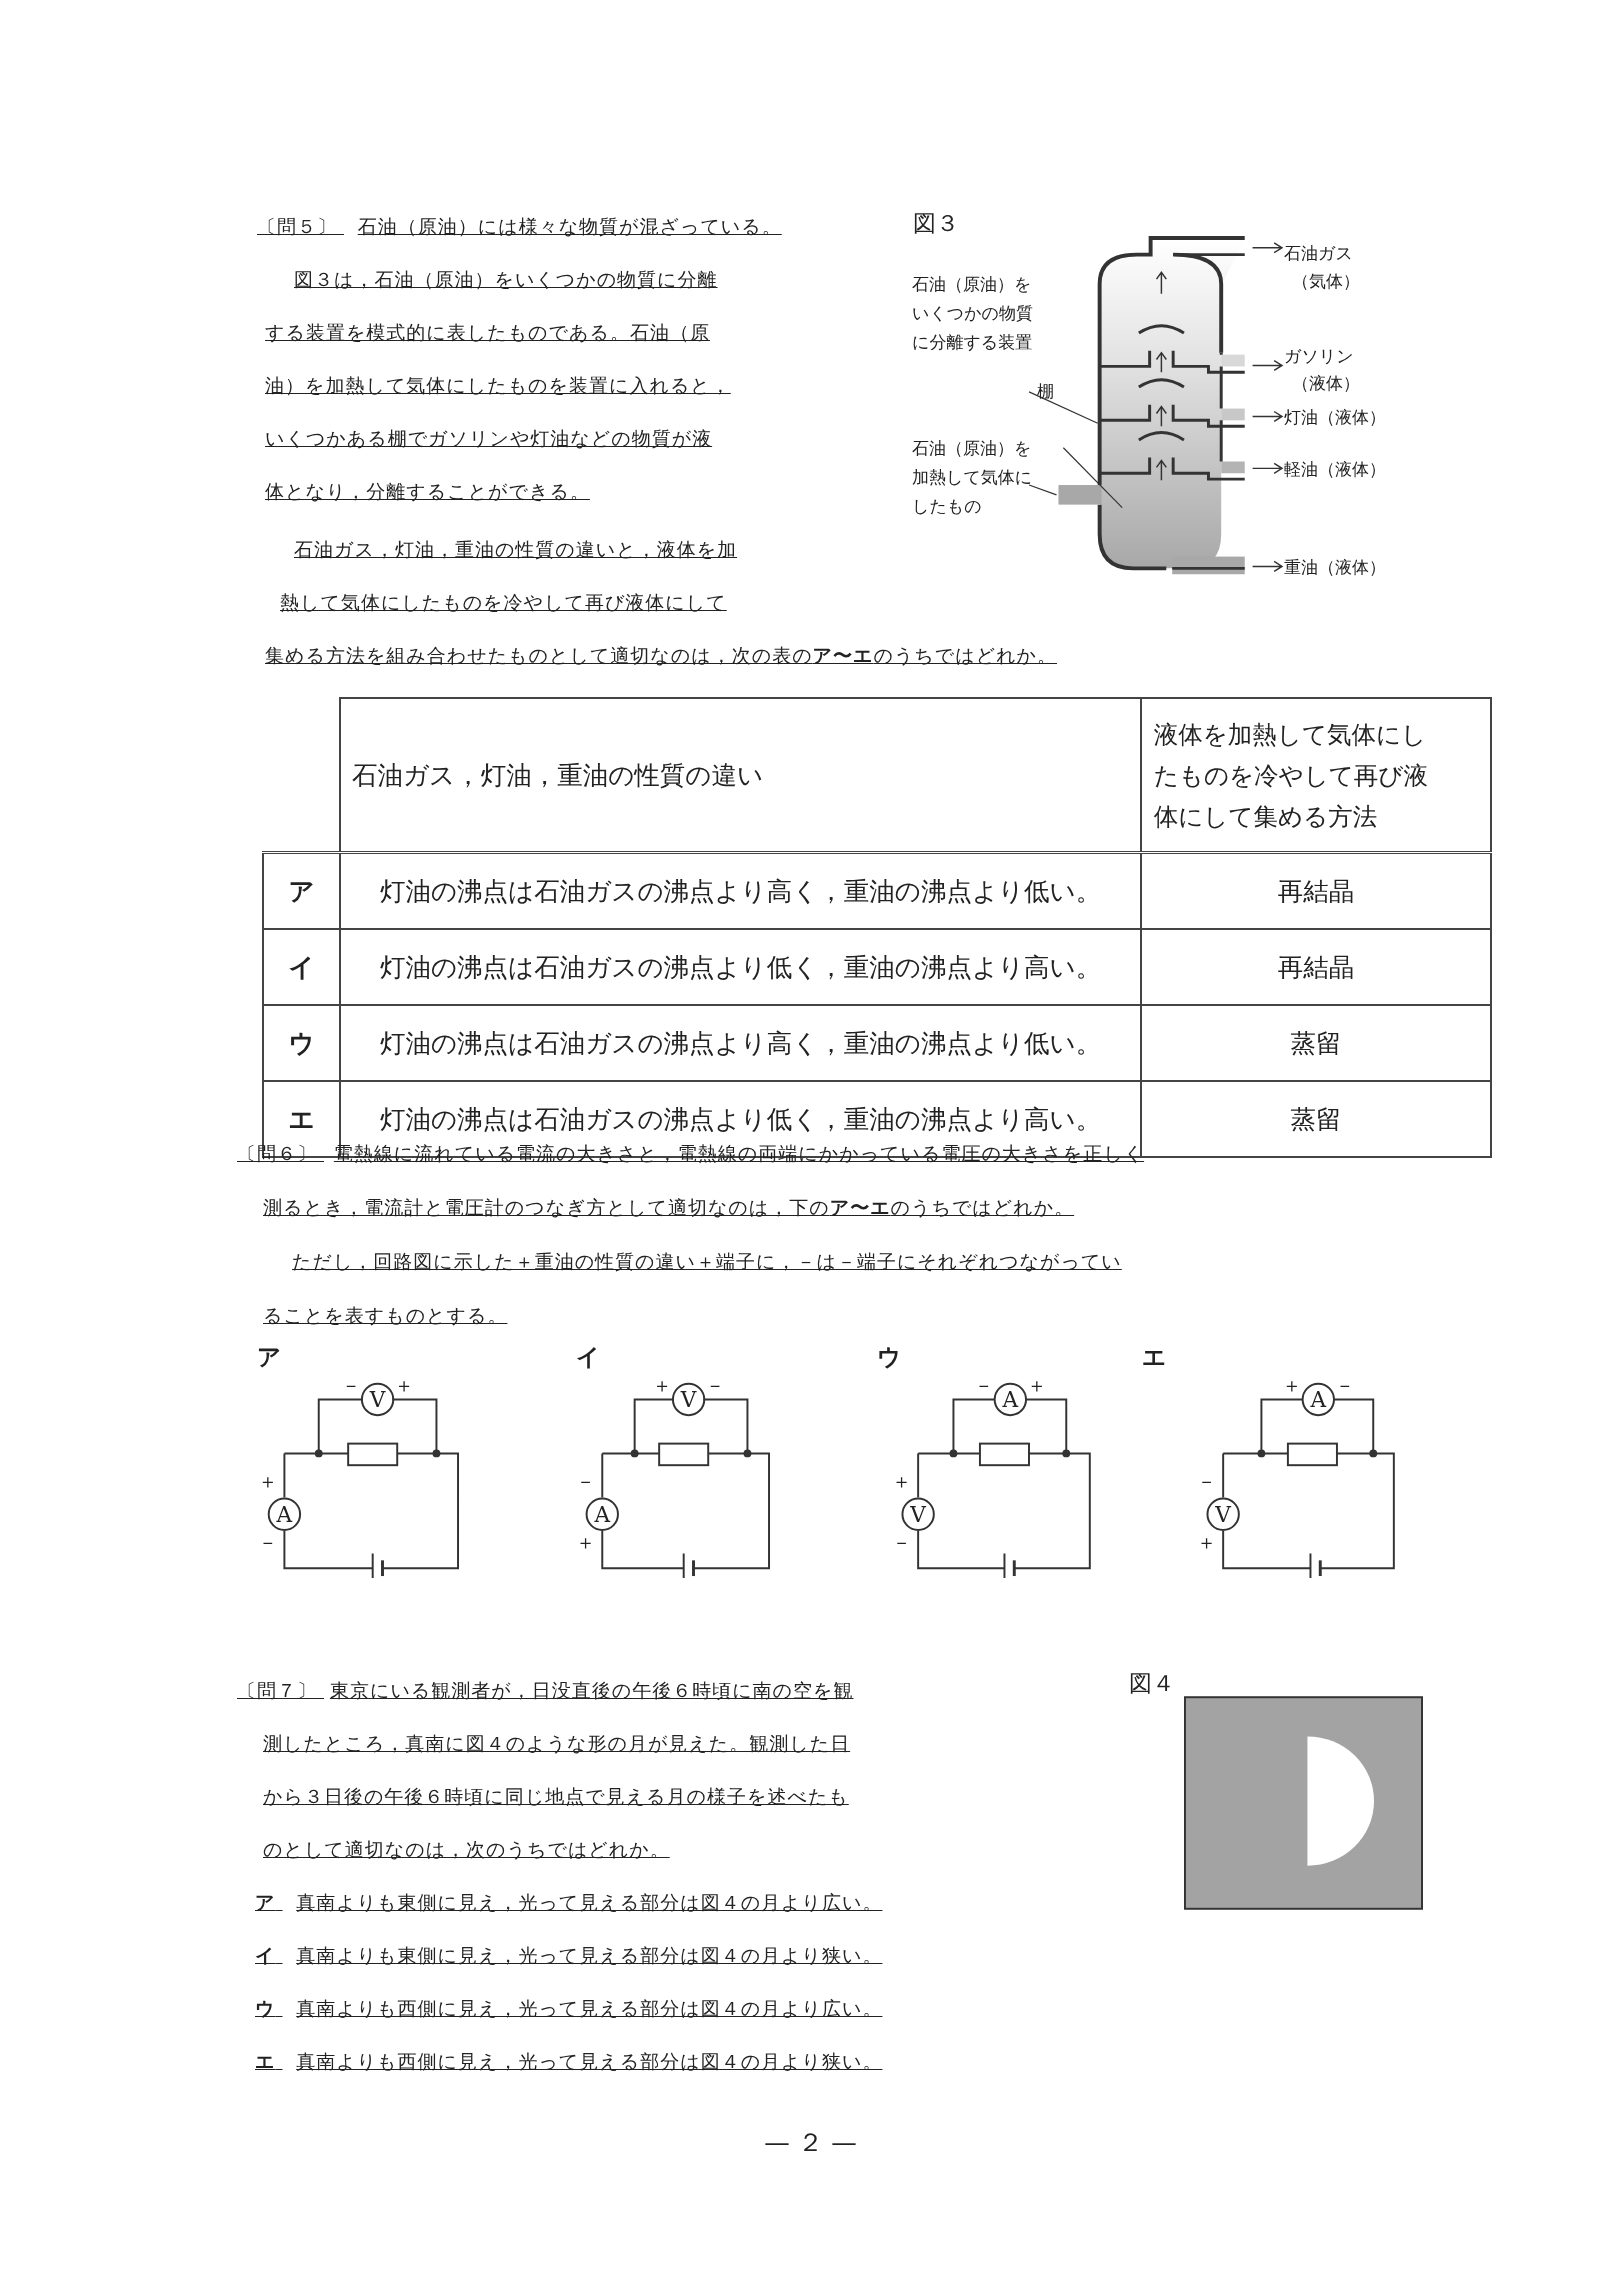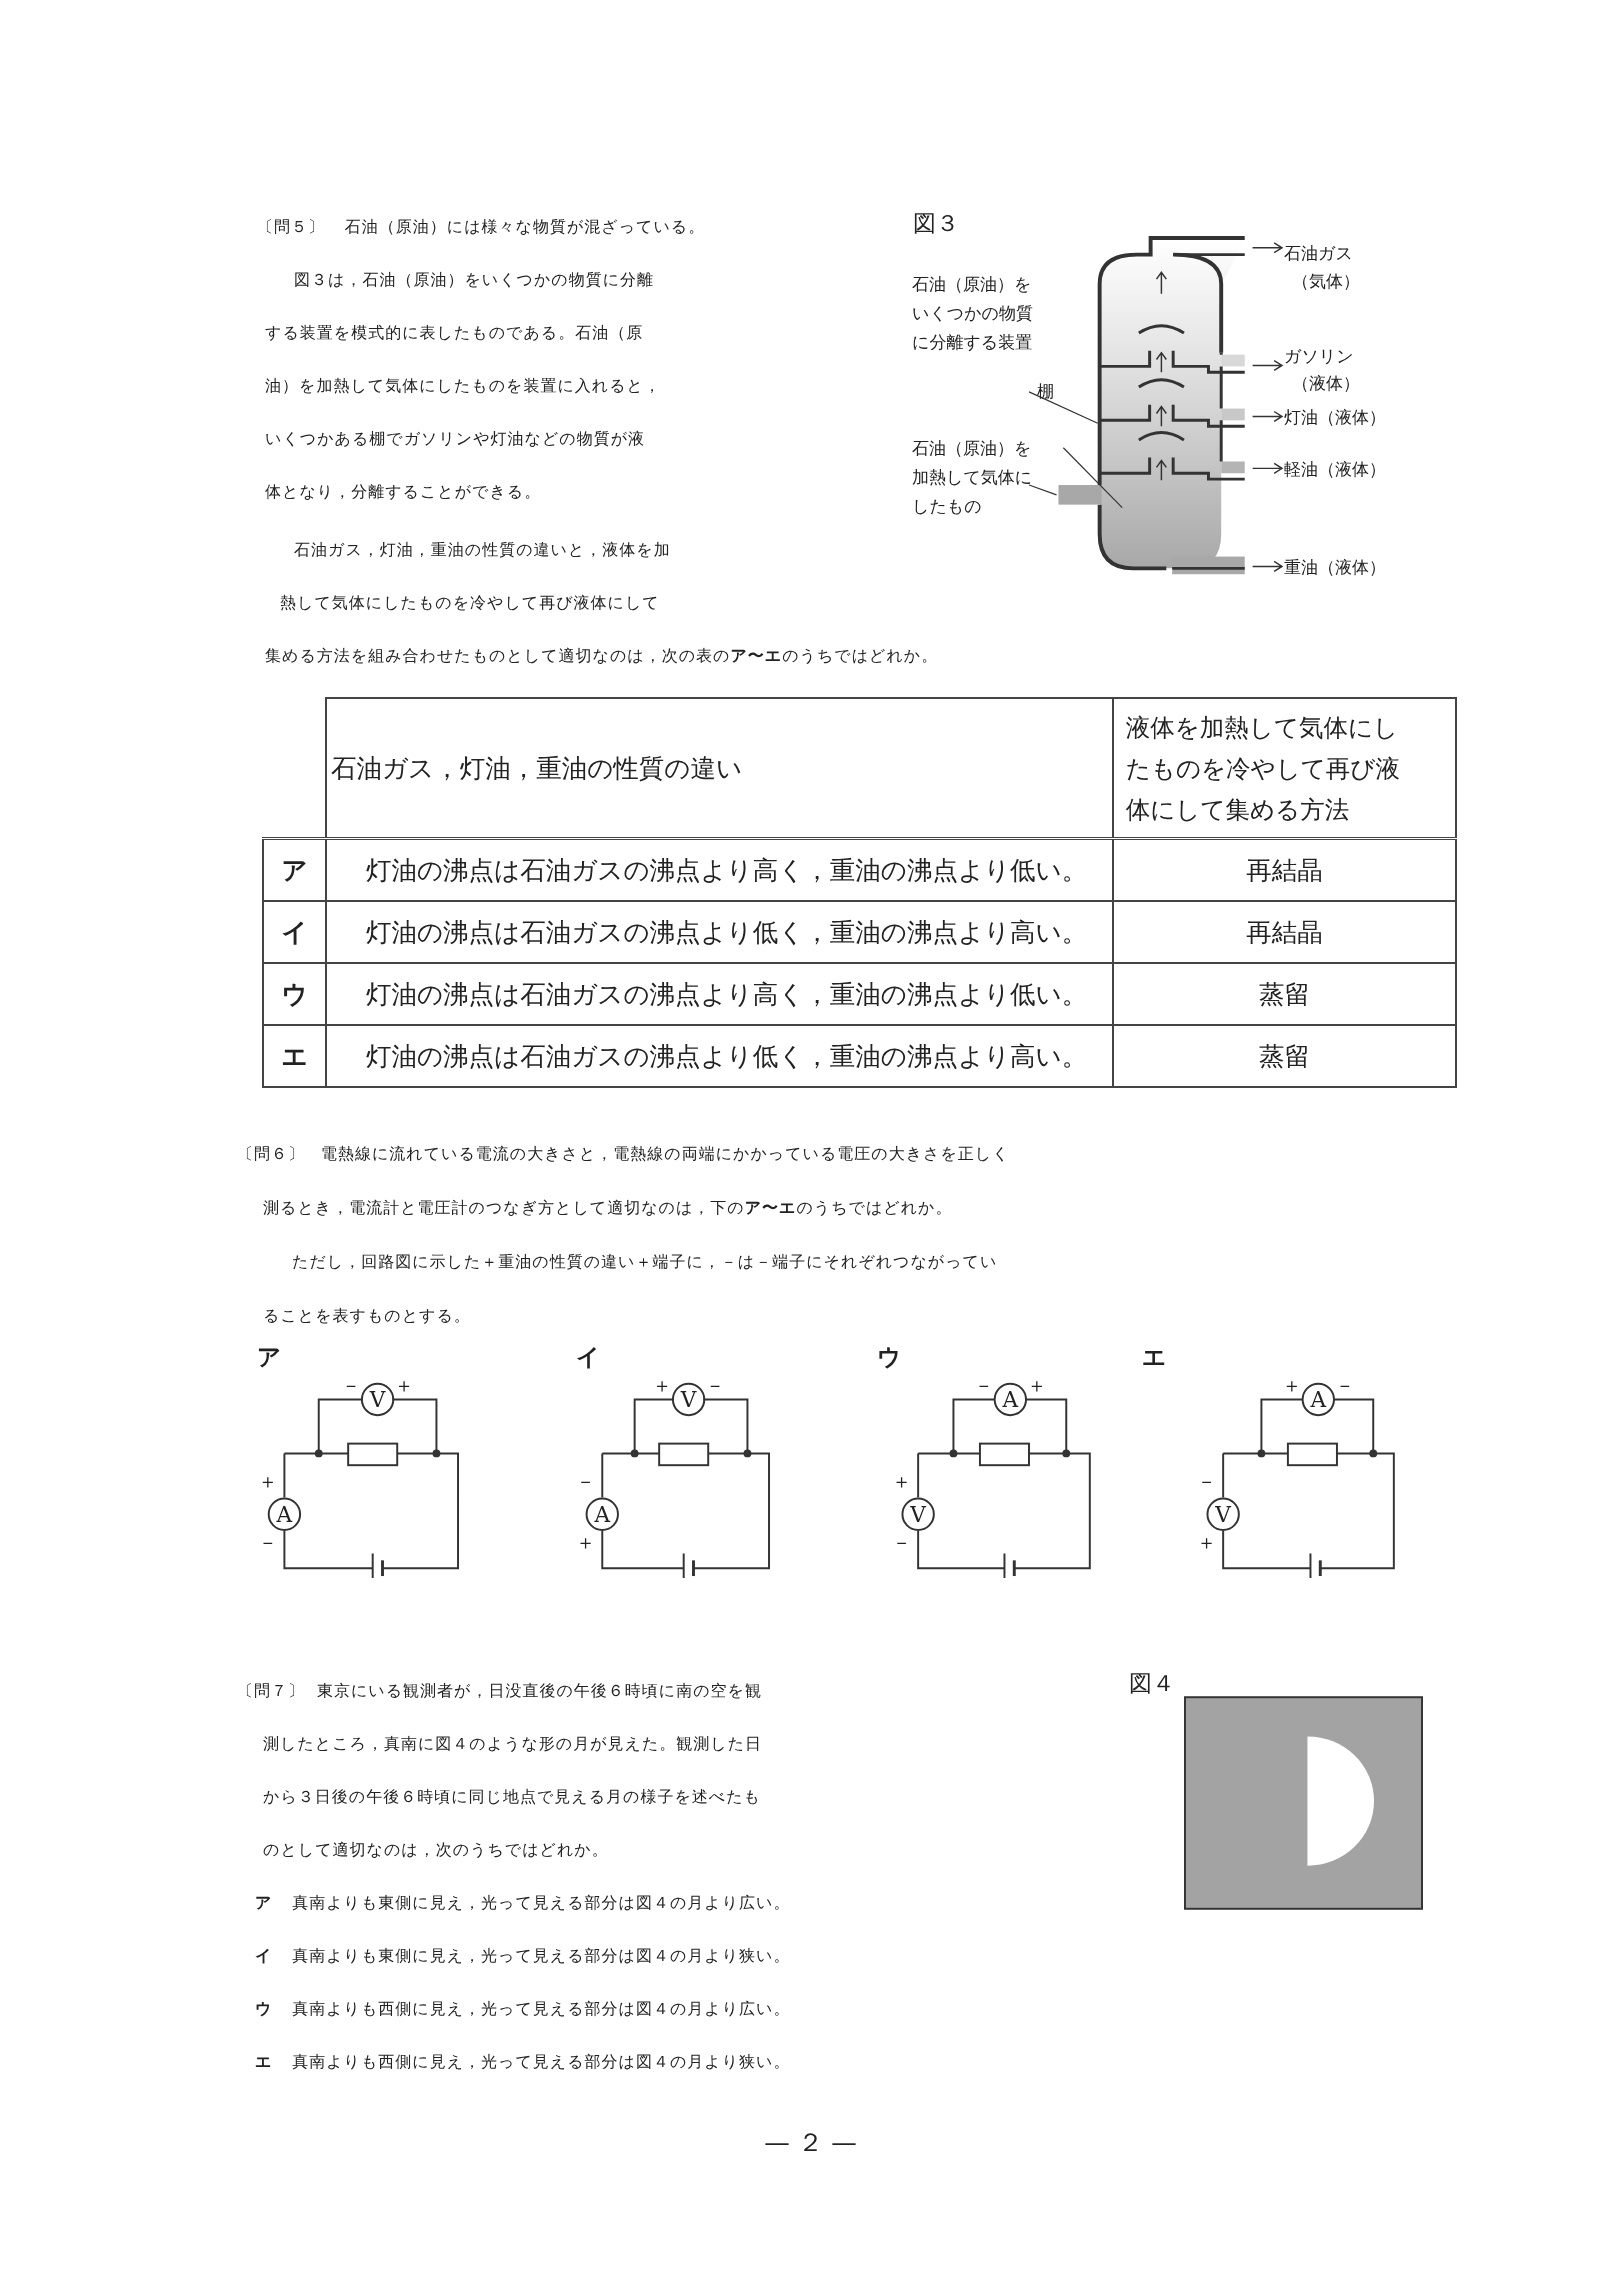--- a/index.html
+++ b/index.html
@@ -1,24 +1,24 @@
 <!DOCTYPE html>
 <html><head>
 <meta charset="utf-8">
 <style>
   html, body { margin:0; padding:0; background:#ffffff; }
   body { width:1621px; height:2294px; position:relative; overflow:hidden;
          font-family:"DejaVu Serif","Liberation Serif",serif; color:#222; }
   .abs { position:absolute; }
-  .txt { font-size:16px; line-height:53px; white-space:nowrap; letter-spacing:1px; }
+  .txt { font-size:19px; line-height:53px; white-space:nowrap; letter-spacing:1px;text-decoration:underline; }
   .bold { font-family:"DejaVu Sans","Liberation Sans",sans-serif; font-weight:bold; }
   .fig-label { font-size:23px; }
   .small { font-size:17px; line-height:27.4px; white-space:nowrap; }
   table.choices { position:absolute; left:262px; top:697px; border-collapse:collapse; }
-  table.choices td { border:2px solid #444; font-size:25.5px; padding:4px; }
+  table.choices td { border:2px solid #444; font-size:25.5px; padding:11px; }
   .hdr-blank { border-left:none !important; border-top:none !important; border-bottom:3.9px double #444 !important; }
   .hdr-main { width:777px; height:130px; text-align:left; border-bottom:3.9px double #444 !important; }
   .hdr-right { width:325px; height:130px; padding-left:11.8px !important; line-height:41px; font-size:24.5px !important; border-bottom:3.9px double #444 !important; }
   .row-lbl { width:53px; height:52px; text-align:center; }
   .row-main { padding-left:39px !important; white-space:nowrap; }
   .row-right { text-align:center; }
   svg text { font-family:"DejaVu Serif","Liberation Serif",serif; }
 </style>
 </head>
 <body>

